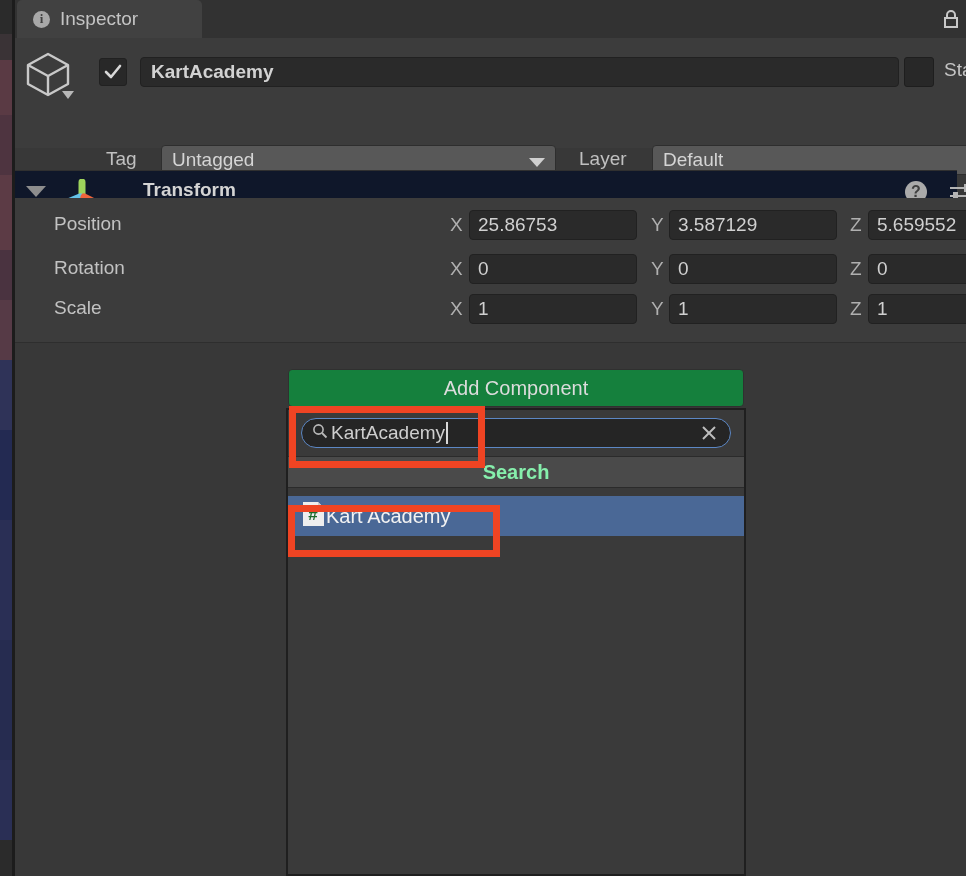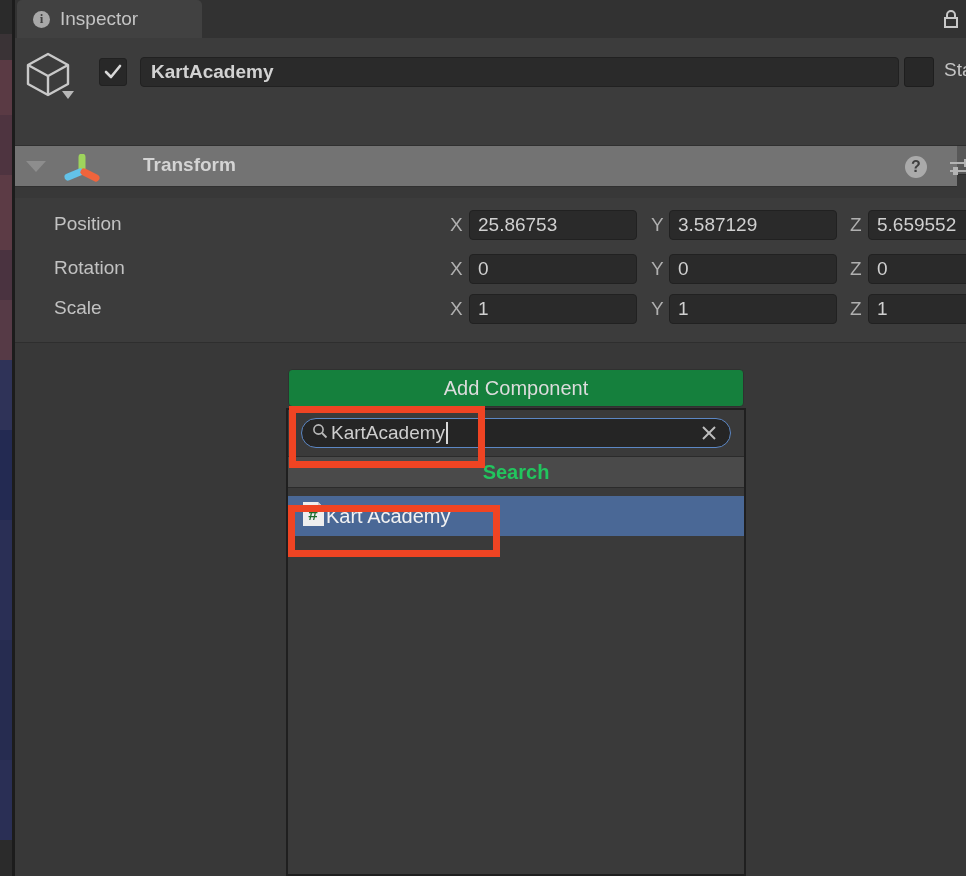--- a/index.html
+++ b/index.html
@@ -185,23 +185,23 @@
     box-sizing: border-box;
     color: #d5d5d5;
     font-size: 19px;
     padding-left: 10px;
     line-height: 28px;
   }
 
   
   #transform-header {
     position: absolute;
-    left: 15px; top: 145px;
+    left: 15px; top: 170px;
     width: 942px; height: 42px;
-    background: #737373;
+    background: #0f172a;
     border-top: 1px solid #303030;
     border-bottom: 1px solid #303030;
     box-sizing: border-box;
   }
   #transform-foldout {
     position: absolute;
     left: 11px; top: 15px;
     width: 0; height: 0;
     border-left: 10px solid transparent;
     border-right: 10px solid transparent;
@@ -356,21 +356,21 @@
   }
 
   #search-header {
     position: absolute;
     left: 0; top: 46px;
     width: 456px; height: 32px;
     background: #4a4a4a;
     border-top: 1px solid #2b2b2b;
     border-bottom: 1px solid #2b2b2b;
     box-sizing: border-box;
-    color: #22c55e;
+    color: #86efac;
     font-size: 20px;
     font-weight: bold;
     display: flex;
     align-items: center;
     justify-content: center;
   }
 
   #result-row {
     position: absolute;
     left: 0; top: 86px;

